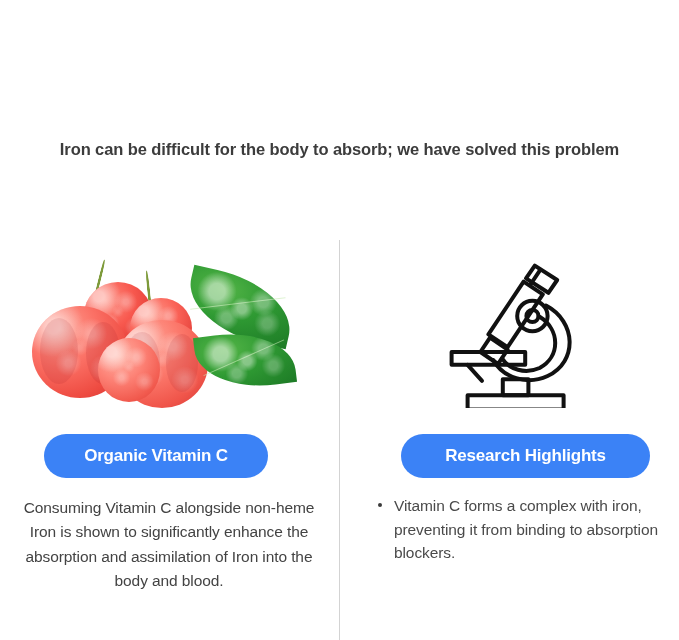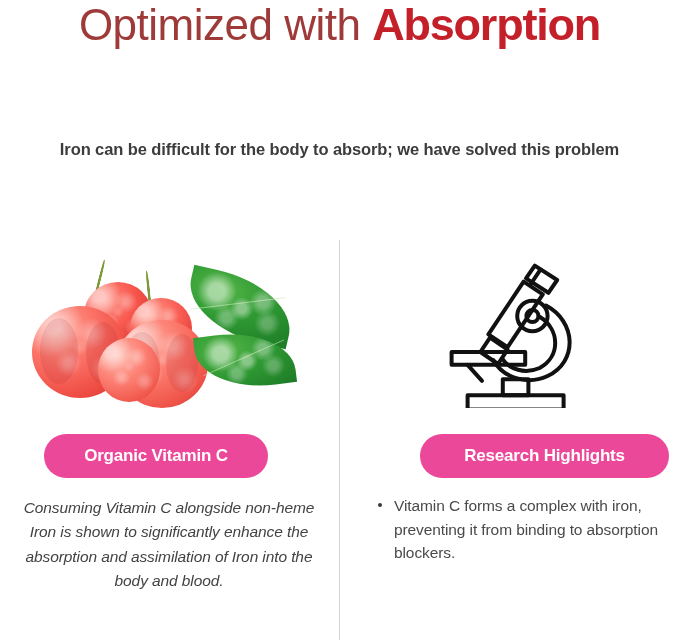--- a/index.html
+++ b/index.html
@@ -140,47 +140,46 @@
     width: 330px;
     height: 175px;
     display: flex;
     align-items: center;
     justify-content: center;
   }
 
   
   .pill {
     position: absolute;
-    background: #ec4899;
+    background: #3b82f6;
     border-radius: 999px;
     color: #ffffff;
     font-weight: 700;
     font-size: 17px;
     letter-spacing: -0.2px;
     display: flex;
     align-items: center;
     justify-content: center;
     box-sizing: border-box;
   }
   .pill-left  { left: 44px;  top: 434px; width: 224px; height: 44px; }
-  .pill-right { left: 420px; top: 434px; width: 249px; height: 44px; }
+  .pill-right { left: 401px; top: 434px; width: 249px; height: 44px; }
 
   
   .para-left {
     position: absolute;
     left: 14px;
     top: 496px;
     width: 310px;
     text-align: center;
     font-size: 15.5px;
     font-weight: 400;
     line-height: 1.58;
     color: #434343;
     letter-spacing: -0.1px;
-    font-style: italic;
   }
 
   
   .bullets {
     position: absolute;
     left: 375px;
     top: 494px;
     width: 292px;
   }
   .bullet-item {
@@ -204,21 +203,20 @@
   }
   .bullet-strong {
     font-weight: 700;
     color: #1c1c1c;
   }
 </style>
 </head>
 <body>
 
 <div class="headline">
-  <span class="headline-line"><span class="hl-light">Optimized with </span><span class="hl-bold">Absorption</span></span>
 </div>
 
 <div class="subtitle">
   <span>Iron can be difficult for the body to absorb; we have solved this problem</span>
 </div>
 
 <div class="divider"></div>
 
 <div class="media-left">
 

